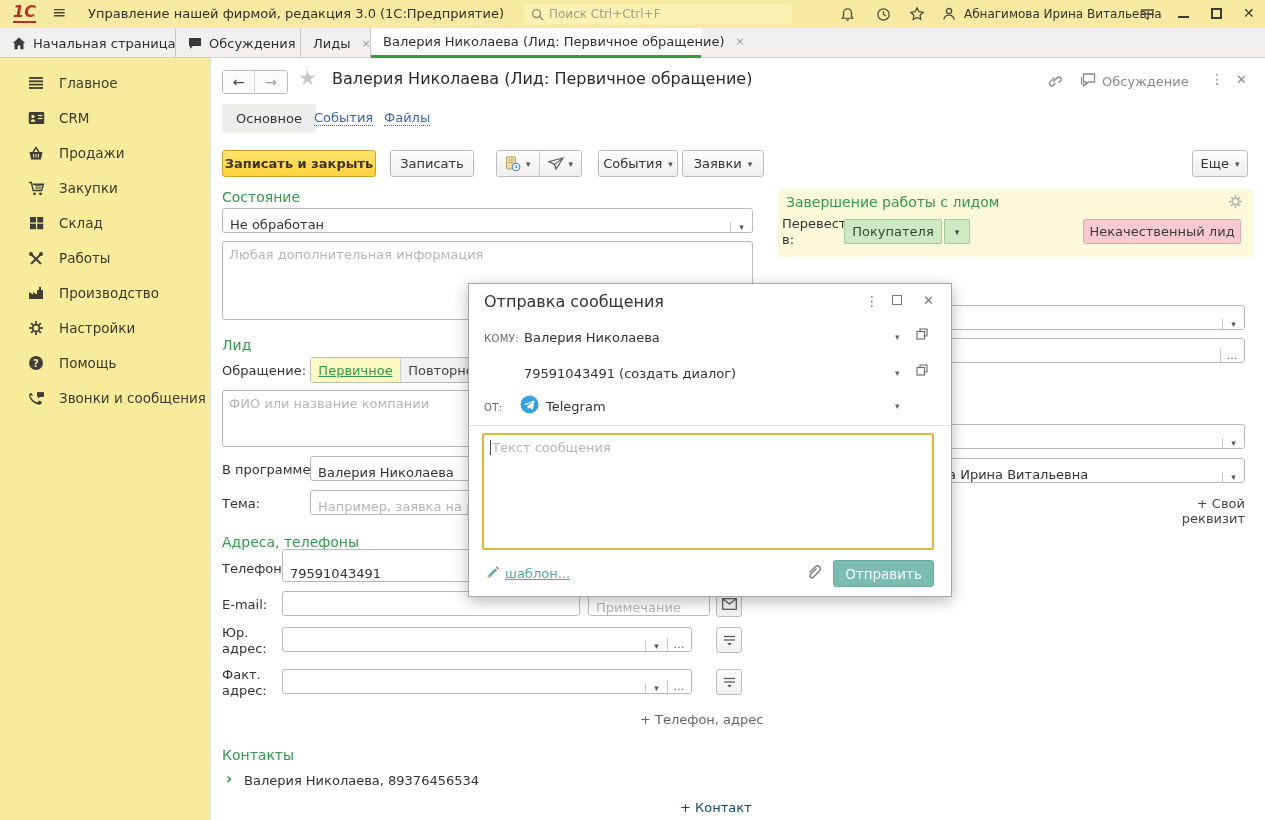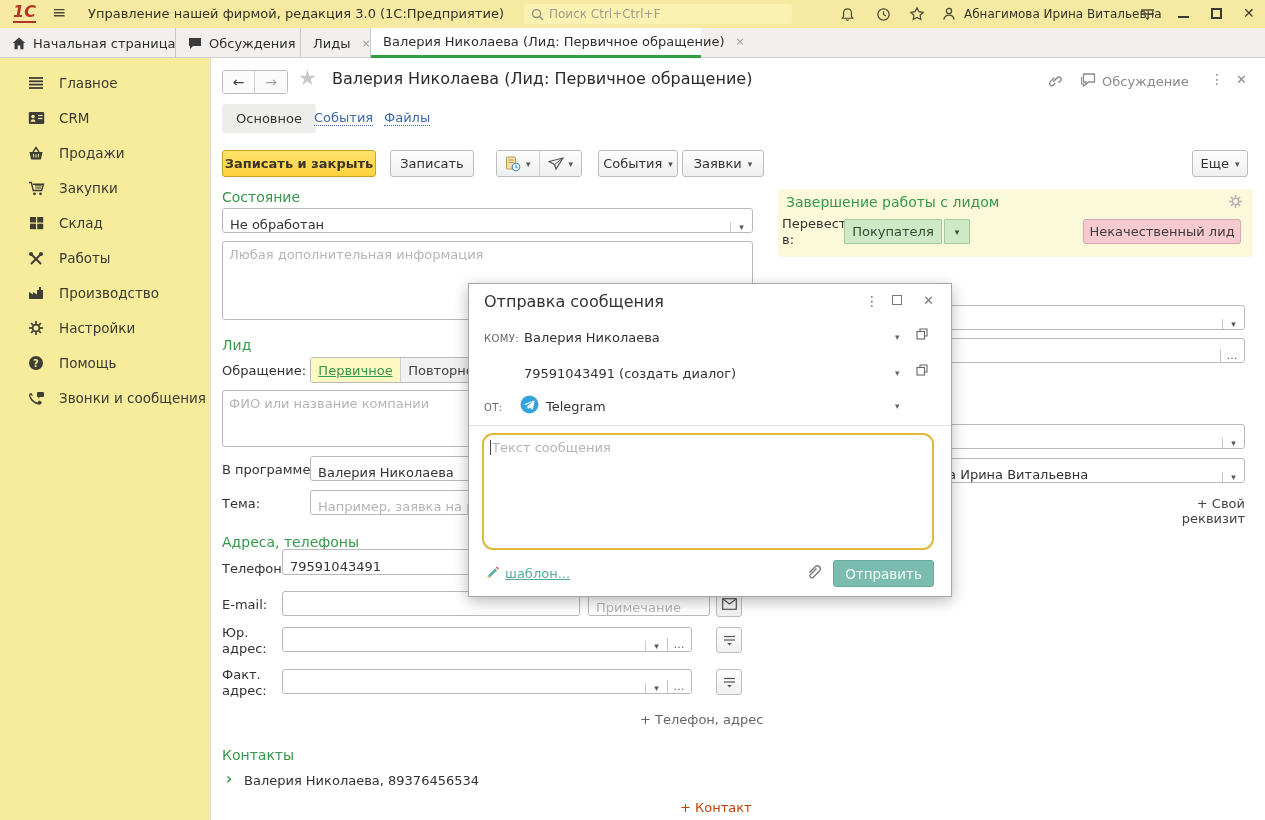--- a/index.html
+++ b/index.html
@@ -78,21 +78,21 @@
   .btn-pink{background:#f7c9d0;border:1px solid #daa8b2;border-radius:3px;color:#3c3c3c;}
 
   
   .modal{position:absolute;left:468px;top:283px;width:484px;height:314px;background:#fff;border:1px solid #a6a6a6;box-shadow:0 4px 14px rgba(0,0,0,.28);z-index:10;}
   .m-title{position:absolute;left:15px;top:8px;font-size:16px;color:#333;}
   .m-ico{position:absolute;color:#777;display:flex;align-items:center;justify-content:center;}
   .m-lab{position:absolute;font-size:10px;color:#666;letter-spacing:.4px;}
   .m-val{position:absolute;font-size:13px;color:#333;white-space:nowrap;}
   .m-dd{position:absolute;font-size:9px;color:#666;}
   .m-sep{position:absolute;left:0;top:141px;width:482px;border-top:1px solid #e2e2e2;}
-  .m-area{position:absolute;left:13px;top:149px;width:452px;height:117px;border:2px solid #dfb83c;border-radius:11px;padding:5px 6px;font-size:13px;color:#b5b5b5;display:flex;align-items:flex-start;gap:1px;}
+  .m-area{position:absolute;left:13px;top:149px;width:452px;height:117px;border:2px solid #dfb83c;border-radius:2px;padding:5px 6px;font-size:13px;color:#b5b5b5;display:flex;align-items:flex-start;gap:1px;}
   .caret{width:1px;height:15px;background:#444;display:inline-block;}
   .m-template{position:absolute;left:36px;top:282px;font-size:13px;color:#52ab9e;text-decoration:underline;}
   .m-send{position:absolute;left:364px;top:276px;width:101px;height:27px;background:#7bbcb0;border:1px solid #69aa9e;border-radius:3px;display:flex;align-items:center;justify-content:center;font-size:13.5px;color:#f4faf8;}
 </style>
 </head>
 <body>
 
 <div class="stage">
 
   <div class="titlebar">
@@ -433,21 +433,21 @@
   <div class="fld" style="left:310px;top:456px;width:235px;height:25px">
       <span class="body">Валерия Николаева</span>
     </div>
   <div class="lbl" style="left:222px;top:496px">Тема:</div>
   <div class="fld" style="left:310px;top:490px;width:235px;height:25px">
       <span class="body ph">Например, заявка на расч</span>
     </div>
 
   <div class="sect" style="left:222px;top:534px">Адреса, телефоны</div>
   <div class="lbl" style="left:222px;top:561px">Телефон:</div>
-  <div class="fld" style="left:282px;top:549px;width:200px;height:26px">
+  <div class="fld" style="left:282px;top:549px;width:200px;height:33px">
       <span class="body">79591043491</span>
     </div>
   <div class="lbl" style="left:222px;top:597px">E-mail:</div>
   <div class="fld" style="left:282px;top:591px;width:298px;height:25px">
       <span class="body"></span>
     </div>
   <div class="fld" style="left:588px;top:591px;width:122px;height:25px">
       <span class="body ph">Примечание</span>
     </div>
   <div class="sqbtn" style="left:716px;top:591px">
@@ -490,21 +490,21 @@
           </g>
           <path d="M4.2 9h4.6L6.5 11.4z" fill="#555"></path>
         </svg>
       </span>
   </div>
   <div class="link-gray" style="left:640px;top:712px;width:110px;text-align:right">+ Телефон, адрес</div>
 
   <div class="sect" style="left:222px;top:747px">Контакты</div>
   <div class="abs" style="left:226px;top:770px;color:#35984a;font-size:15px;font-weight:bold">›</div>
   <div class="lbl" style="left:244px;top:773px">Валерия Николаева, 89376456534</div>
-  <div class="link-gray" style="left:680px;top:800px;width:70px;text-align:left;color:#c2410c">+ Контакт</div>
+  <div class="link-gray" style="left:680px;top:800px;width:70px;text-align:left;color:#0c4a6e">+ Контакт</div>
 
   <div class="modal">
     <div class="m-title">Отправка сообщения</div>
     <div class="m-ico" style="left:396px;top:9px;font-size:14px">⋮</div>
     <div class="m-ico" style="left:423px;top:11px">
         <span style="width:10px;height:10px;border:1.6px solid #777;display:block"></span>
       </div>
     <div class="m-ico" style="left:454px;top:9px;font-size:13px">✕</div>
 
     <div class="m-lab" style="left:15px;top:49px">КОМУ:</div>

